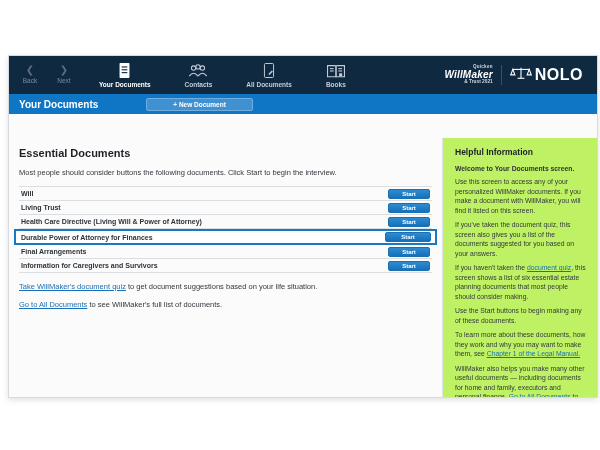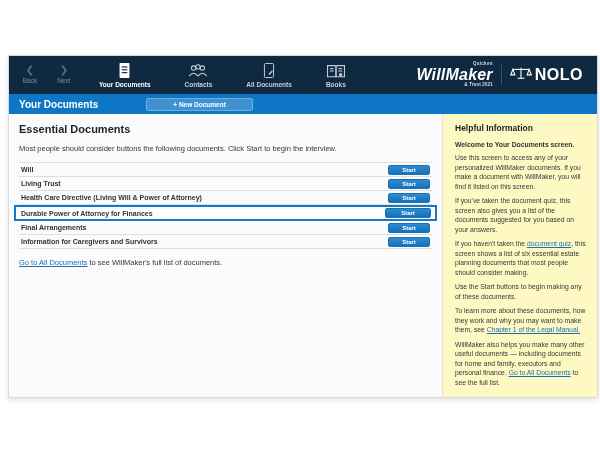--- a/index.html
+++ b/index.html
@@ -27,40 +27,40 @@
     gap:2px; padding:0 12px; margin-left:10px; cursor:pointer;
   }
   .tb-item .lbl { font-size:6.5px; font-weight:bold; color:#c3ccd8; white-space:nowrap; }
   .tb-item.active .lbl { color:#ffffff; }
   .tb-item svg { display:block; }
   .tb-spacer { flex:1; }
 
   .logo-block { display:flex; align-items:center; padding-right:14px; gap:8px; }
   .wm-logo { text-align:right; color:#ffffff; line-height:1; }
   .wm-logo .quicken { font-size:4.5px; font-weight:bold; color:#cfd6de; letter-spacing:0.3px; }
-  .wm-logo .willmaker { font-size:16px; font-weight:bold; font-style:italic; letter-spacing:0.2px; }
+  .wm-logo .willmaker { font-size:10px; font-weight:bold; font-style:italic; letter-spacing:0.2px; }
   .wm-logo .trust { font-size:4.8px; font-weight:bold; color:#cfd6de; }
   .logo-divider { width:1px; height:20px; background:#3c5068; }
   .nolo { display:flex; align-items:center; gap:3px; color:#ffffff; }
   .nolo .nolo-text { font-size:16px; font-weight:bold; letter-spacing:0.5px; }
 
   
   .subheader {
     height:20px; background:#0e76c4; display:flex; align-items:center;
     flex-shrink:0; padding-left:10px;
   }
   .subheader .title { color:#ffffff; font-size:10px; font-weight:bold; }
   .new-doc-btn {
     margin-left:48px; background:#3f91d2; border:1px solid #6faede; border-radius:2px;
     color:#ffffff; font-size:6.5px; font-weight:bold; padding:2px 26px; cursor:pointer;
     font-family:"Liberation Sans", sans-serif;
   }
 
   
-  .content { flex:1; display:flex; min-height:0; }
+  .content { flex:1; display:flex; min-height:0;margin-top:24px; }
   .main { flex:1; padding:9px 10px 0 10px; background:#fbfbfb; }
   .main h1 { font-size:11px; font-weight:bold; color:#1d2126; margin-bottom:9px; }
   .intro { font-size:7.5px; color:#33383d; margin-bottom:9px; }
 
   .doc-list { border-top:1px solid #dcdfe2; }
   .doc-row {
     display:flex; align-items:center; justify-content:space-between;
     height:14px; border-bottom:1px solid #dcdfe2; padding:0 2px;
   }
   .doc-row .doc-label { font-size:7px; font-weight:bold; color:#2e3338; }
@@ -73,21 +73,21 @@
     border:2px solid #1779c3; background:#ffffff; height:16px;
     margin:0 -5px; padding:0 4px 0 5px;
   }
   .doc-row.highlighted .start-btn { width:46px; }
 
   .link-line { font-size:7.5px; color:#33383d; margin-top:9px; }
   a.link { color:#1b6fb5; text-decoration:underline; cursor:pointer; }
 
   
   .sidebar {
-    width:155px; flex-shrink:0; background:#fef9c3; border-left:1px solid #e0e3e6;
+    width:155px; flex-shrink:0; background:#bef264; border-left:1px solid #e0e3e6;
     padding:9px 9px 0 12px; overflow:hidden;
   }
   .sidebar h2 { font-size:8.5px; font-weight:bold; color:#1d2126; margin-bottom:8px; }
   .sidebar .welcome { font-size:6.8px; font-weight:bold; color:#2e3338; margin-bottom:5px; }
   .sidebar p { font-size:6.8px; color:#33383d; line-height:1.4; margin-bottom:5px; }
 
   .icon-svg { stroke:#c3ccd8; fill:none; stroke-width:1.4; }
 </style>
 </head>
 <body>
@@ -210,20 +210,23 @@
           <span class="doc-label">Final Arrangements</span>
           <button class="start-btn">Start</button>
         </div>
         <div class="doc-row">
           <span class="doc-label">Information for Caregivers and Survivors</span>
           <button class="start-btn">Start</button>
         </div>
       </div>
 
       <div class="link-line">
+        <a class="link">Take WillMaker's document quiz</a><span> to get document suggestions based on your life situation.</span>
+      </div>
+      <div class="link-line">
         <a class="link">Go to All Documents</a><span> to see WillMaker's full list of documents.</span>
       </div>
     </div>
 
     <div class="sidebar">
       <h2>Helpful Information</h2>
       <div class="welcome">Welcome to Your Documents screen.</div>
       <p>Use this screen to access any of your personalized WillMaker documents. If you make a document with WillMaker, you will find it listed on this screen.</p>
       <p>If you've taken the document quiz, this screen also gives you a list of the documents suggested for you based on your answers.</p>
       <p><span>If you haven't taken the </span><a class="link">document quiz</a><span>, this screen shows a list of six essential estate planning documents that most people should consider making.</span></p>

